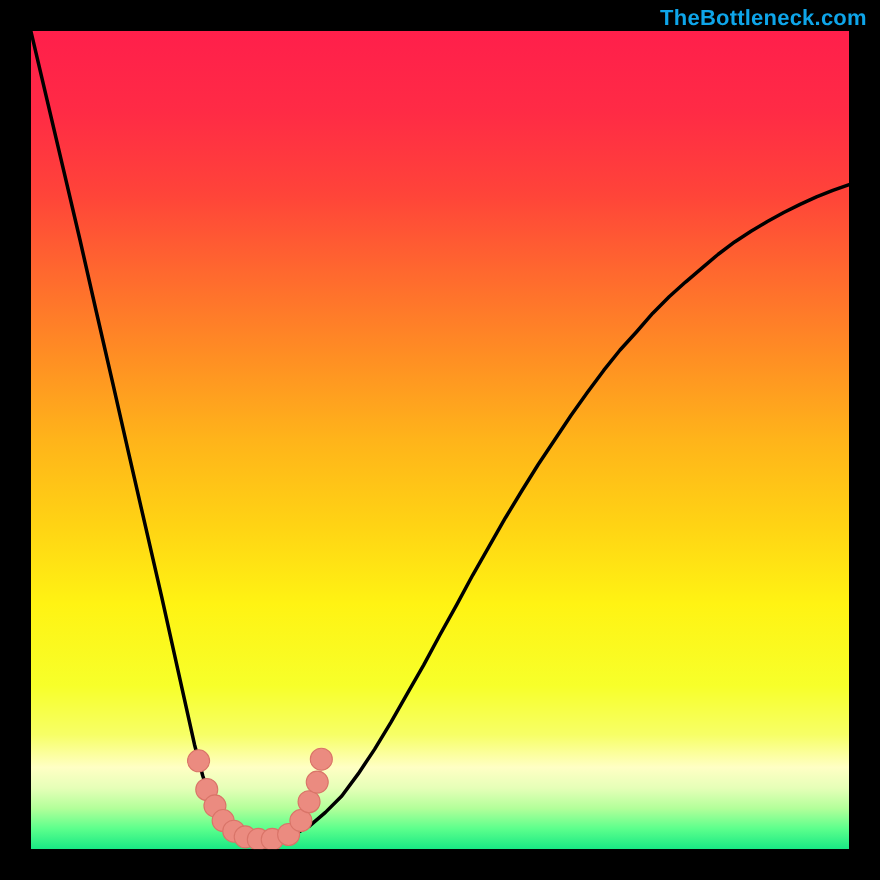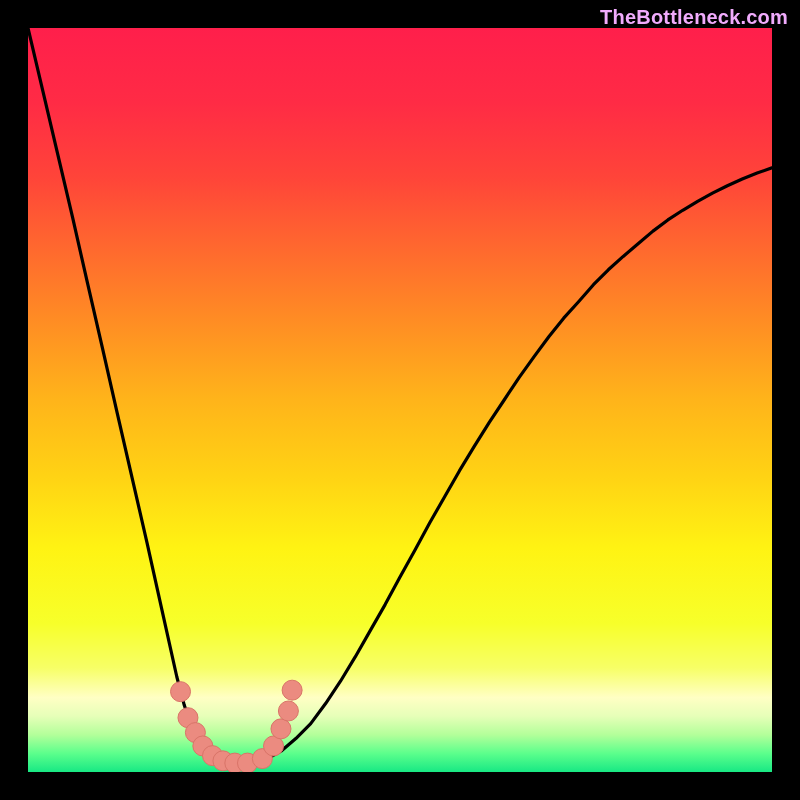--- a/index.html
+++ b/index.html
@@ -24,21 +24,21 @@
     left: 28px;
     top: 28px;
     width: 744px;
     height: 744px;
     overflow: hidden;
   }
   .watermark {
     position: absolute;
     top: 6px;
     right: 12px;
-    color: #f0abfc;
+    color: #0ea5e9;
     font-size: 20px;
     font-weight: 600;
     letter-spacing: 0.2px;
     user-select: none;
   }
 </style>
 </head>
 <body>
 
 <div class="frame">

